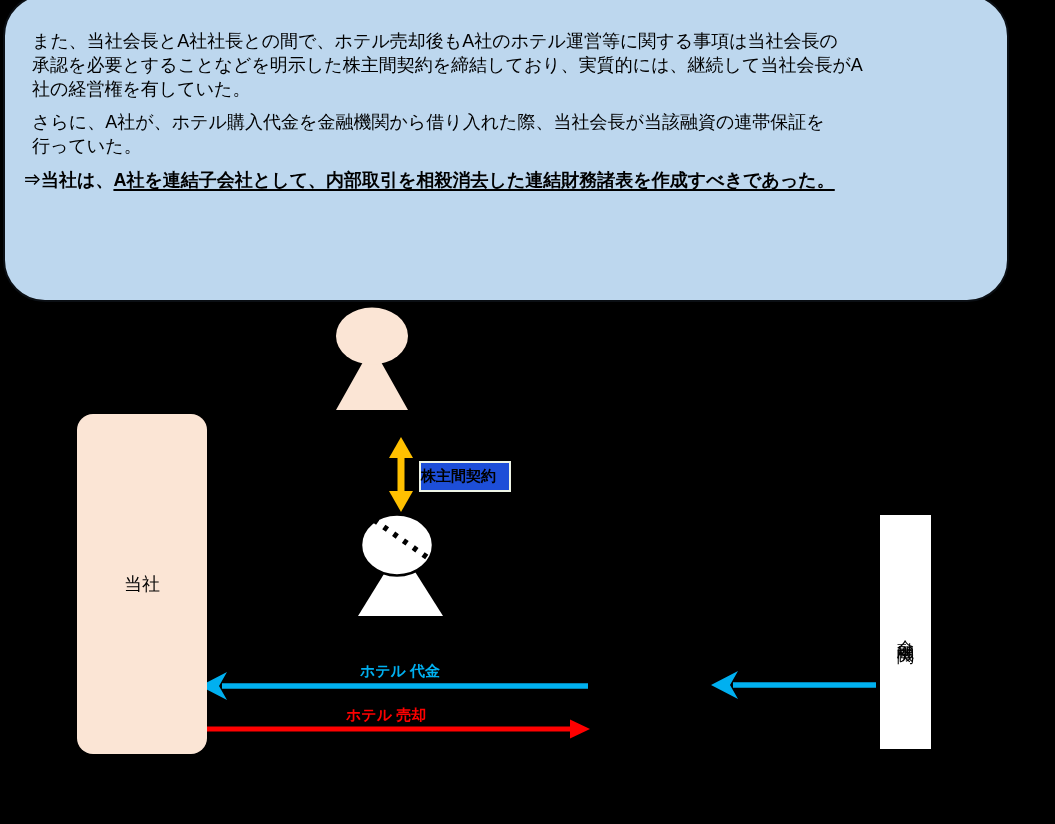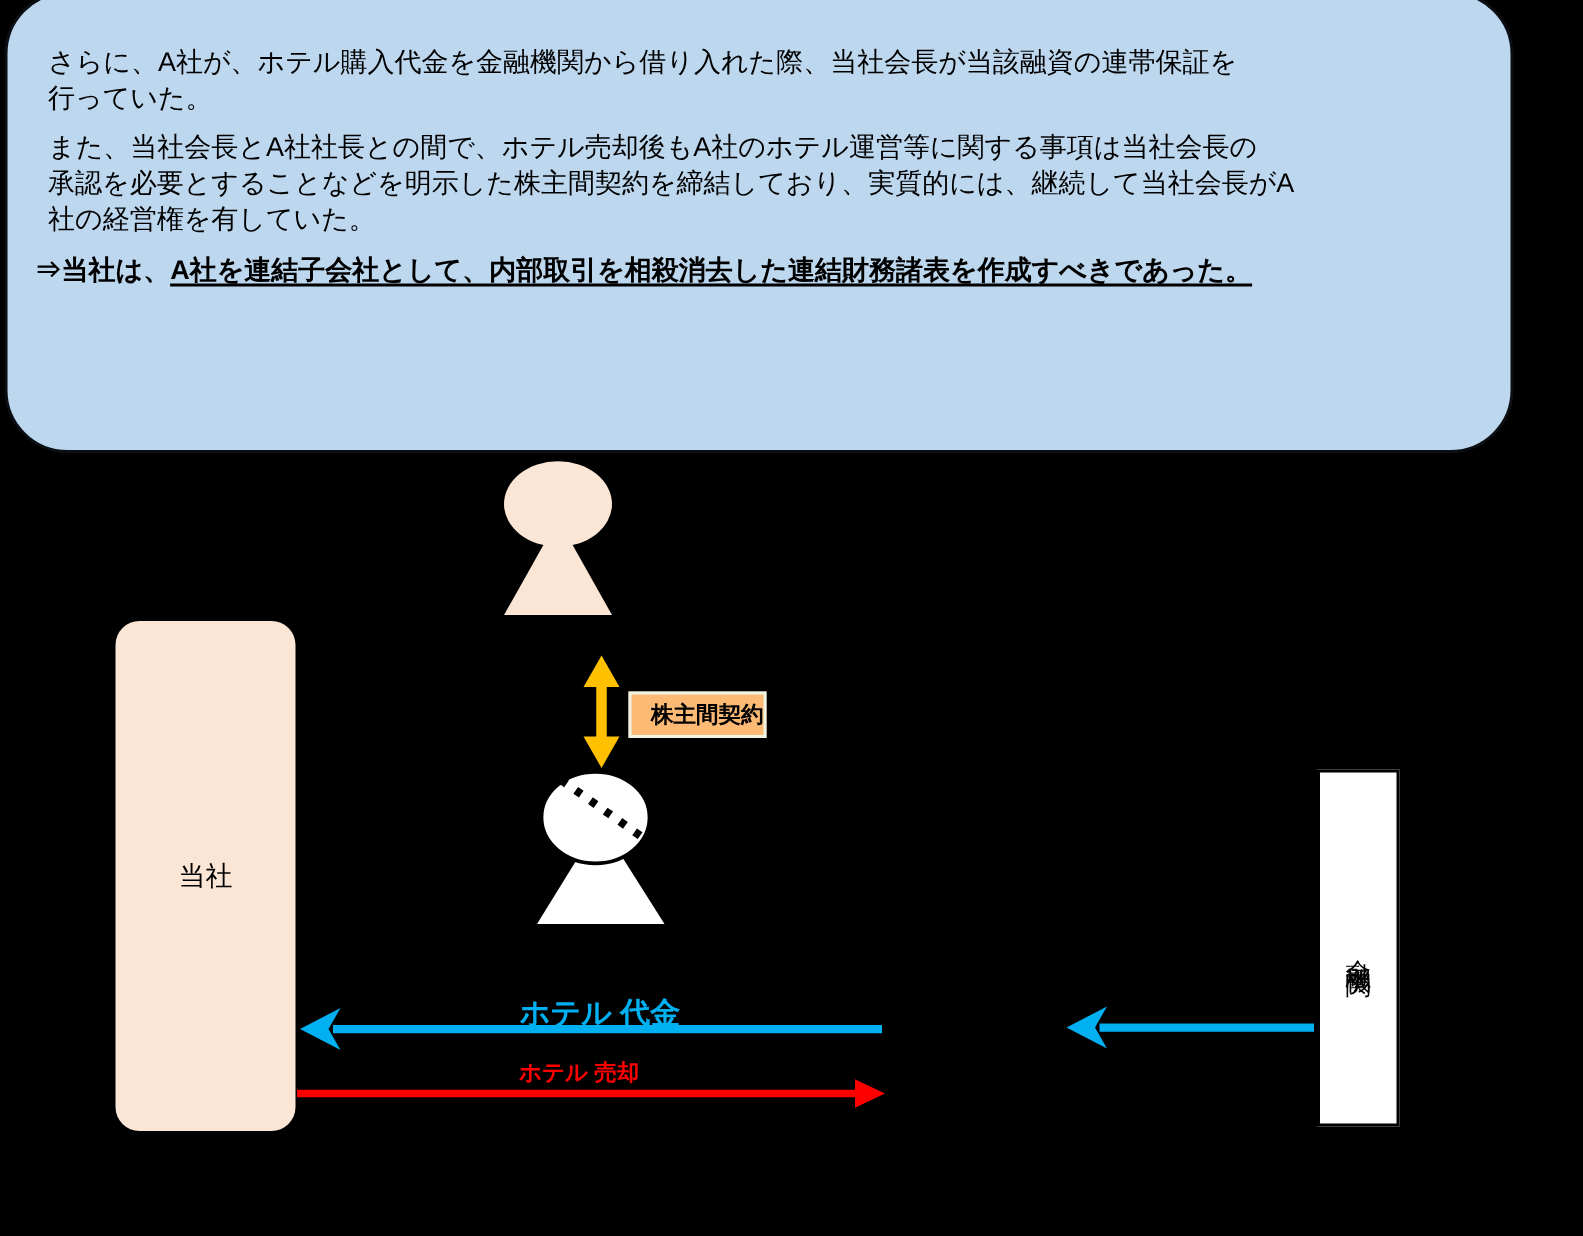--- a/index.html
+++ b/index.html
@@ -31,68 +31,68 @@
   .conclusion { font-weight:bold; margin-left:-6px; white-space:nowrap; line-height:26px; }
   .conclusion .ul {
     text-decoration:underline;
     text-underline-offset:3px;
     text-decoration-thickness:2px;
     text-align:center;
   }
 
   
   .company-box {
-    left:77px; top:414px; width:120px; height:340px;
+    left:77px; top:414px; width:130px; height:340px;
     background:#FBE5D5; border-radius:16px;
     display:flex; align-items:center; justify-content:center;
     font-size:18px;
   }
   .bank-box {
     left:878px; top:513px; width:55px; height:238px;
     background:#FFFFFF; border:2px solid #000;
     box-sizing:border-box;
     display:flex; align-items:center; justify-content:center;
   }
   .bank-box .vtext {
     writing-mode:vertical-rl; text-orientation:upright;
     font-size:17px; letter-spacing:3px; line-height:1;
   }
   .agreement-label {
     left:419px; top:461px; width:92px; height:31px;
-    background:#fdba74; border:2px solid #eef4e6;
+    background:#1d4ed8; border:2px solid #eef4e6;
     box-sizing:border-box;
-    display:flex; align-items:center; justify-content:flex-end;
+    display:flex; align-items:center; justify-content:flex-start;
     font-size:15px; font-weight:bold;
   }
   .payment-label {
     left:346px; top:662px; width:108px;
-    text-align:center; color:#00B0F0; font-weight:bold; font-size:20px;
+    text-align:center; color:#00B0F0; font-weight:bold; font-size:15px;
     white-space:nowrap;
   }
   .sale-label {
     left:346px; top:706px; width:108px;
     text-align:left; color:#FF0000; font-weight:bold; font-size:15px;
     white-space:nowrap;
   }
   svg.canvas { left:0; top:0; pointer-events:none; }
 </style>
 </head>
 <body>
 
 <div class="abs note">
   <div class="para bullet">
   </div>
   <div class="para plain">
-    <div class="line">さらに、A社が、ホテル購入代金を金融機関から借り入れた際、当社会長が当該融資の連帯保証を</div>
-    <div class="line">行っていた。</div>
-  </div>
-  <div class="para plain">
     <div class="line">また、当社会長とA社社長との間で、ホテル売却後もA社のホテル運営等に関する事項は当社会長の</div>
     <div class="line">承認を必要とすることなどを明示した株主間契約を締結しており、実質的には、継続して当社会長がA</div>
     <div class="line">社の経営権を有していた。</div>
+  </div>
+  <div class="para plain">
+    <div class="line">さらに、A社が、ホテル購入代金を金融機関から借り入れた際、当社会長が当該融資の連帯保証を</div>
+    <div class="line">行っていた。</div>
   </div>
   <div class="conclusion">
     <span>⇒当社は、</span><span class="ul">A社を連結子会社として、内部取引を相殺消去した連結財務諸表を作成すべきであった。</span>
   </div>
 </div>
 
 <svg class="abs canvas" width="1055" height="824" viewBox="0 0 1055 824">
 
   <g>
     <polygon points="372,346 336,410 408,410" fill="#FBE5D5"></polygon>

